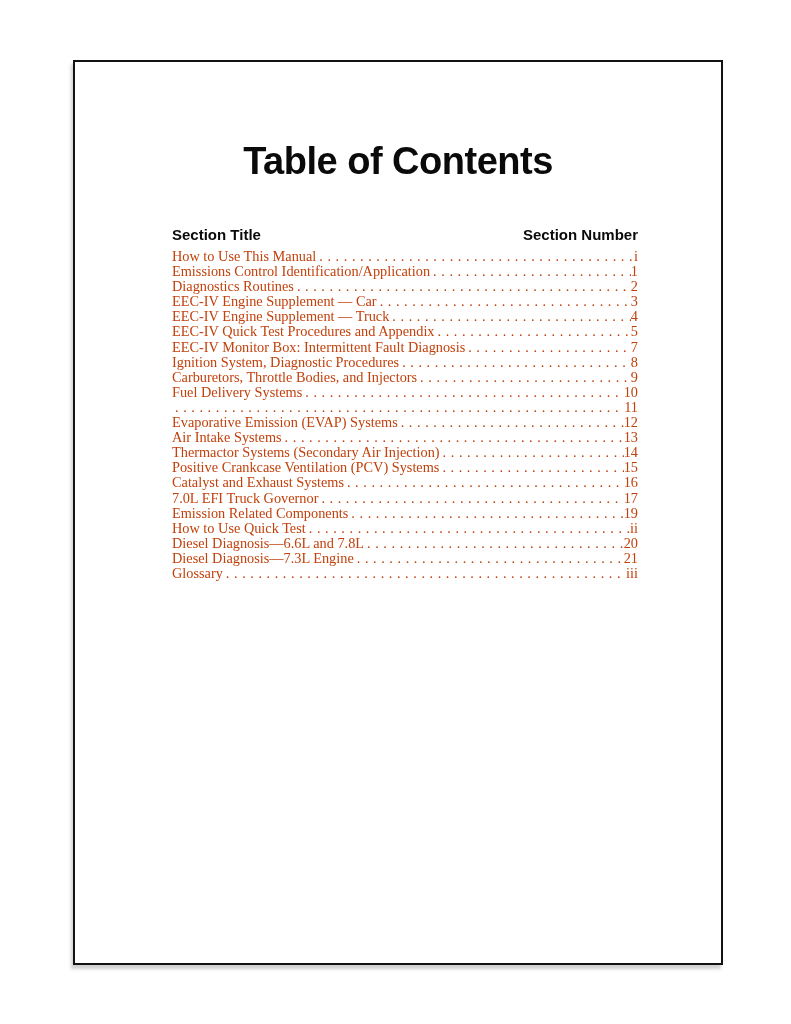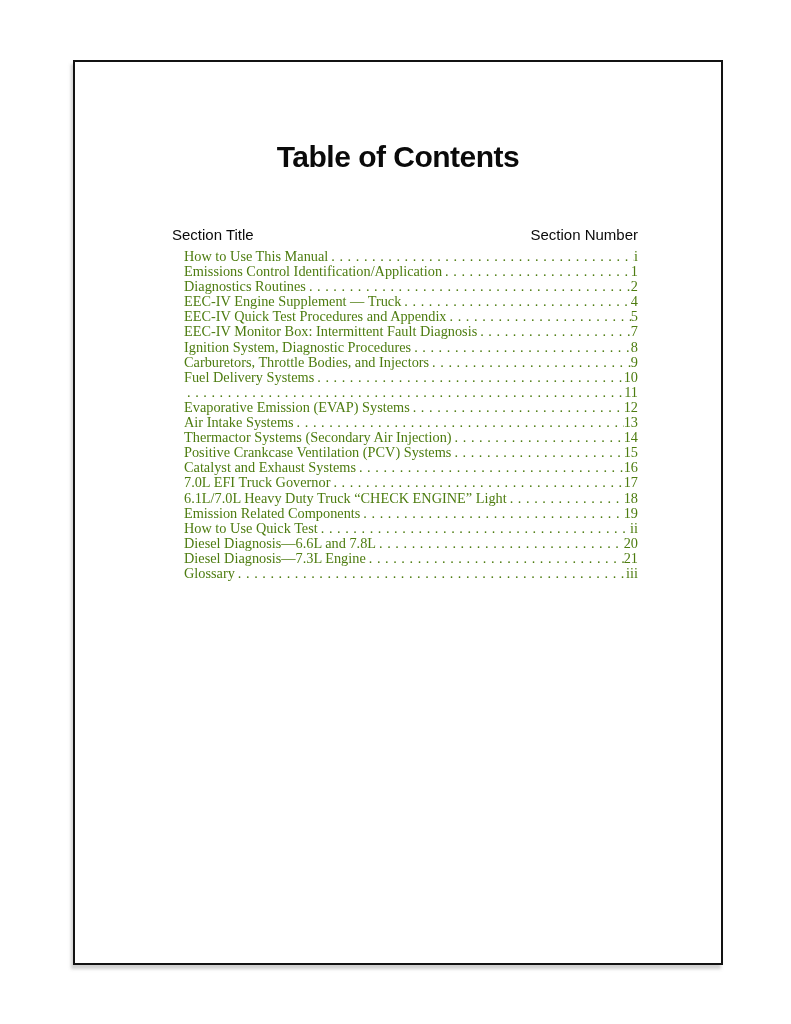--- a/index.html
+++ b/index.html
@@ -27,54 +27,53 @@
     box-shadow: -2px 4px 3px rgba(120,120,120,0.35);
   }
   .page-title {
     position: absolute;
     top: 78px;
     left: 0;
     right: 0;
     text-align: center;
     font-family: "Liberation Sans", sans-serif;
     font-weight: 800;
-    font-size: 30px;
+    font-size: 38px;
     letter-spacing: -0.5px;
     color: #0a0a0a;
     margin: 0;
   }
   .column-headers {
     position: absolute;
     top: 164px;
     left: 97px;
     right: 83px;
     display: flex;
     justify-content: space-between;
     font-family: "Liberation Sans", sans-serif;
-    font-weight: 400;
+    font-weight: 700;
     font-size: 15px;
     color: #0a0a0a;
   }
   .toc-list {
     position: absolute;
     top: 187px;
     left: 97px;
     right: 83px;
     margin: 0;
     padding: 0;
     list-style: none;
   }
   .toc-row {
     display: flex;
     align-items: center;
     font-size: 14.3px;
     line-height: 15.1px;
     white-space: nowrap;
-    color: #4d7c0f;
-    margin-left: 12px;
+    color: #c2410c;
   }
   .entry-title {
     flex: 0 0 auto;
   }
   .leader {
     flex: 1 1 auto;
     min-width: 0;
     overflow: hidden;
     white-space: nowrap;
     text-align: right;
@@ -111,20 +110,25 @@
     <span class="leader"></span>
     <span class="entry-number">1</span>
   </li>
 
   <li class="toc-row">
     <span class="entry-title">Diagnostics Routines</span>
     <span class="leader"></span>
     <span class="entry-number">2</span>
   </li>
 
+  <li class="toc-row">
+    <span class="entry-title">EEC-IV Engine Supplement — Car</span>
+    <span class="leader"></span>
+    <span class="entry-number">3</span>
+  </li>
 
   <li class="toc-row">
     <span class="entry-title">EEC-IV Engine Supplement — Truck</span>
     <span class="leader"></span>
     <span class="entry-number">4</span>
   </li>
 
   <li class="toc-row">
     <span class="entry-title">EEC-IV Quick Test Procedures and Appendix</span>
     <span class="leader"></span>
@@ -190,25 +194,20 @@
     <span class="leader"></span>
     <span class="entry-number">16</span>
   </li>
 
   <li class="toc-row">
     <span class="entry-title">7.0L EFI Truck Governor</span>
     <span class="leader"></span>
     <span class="entry-number">17</span>
   </li>
 
-  <li class="toc-row">
-    <span class="entry-title">6.1L/7.0L Heavy Duty Truck “CHECK ENGINE” Light</span>
-    <span class="leader"></span>
-    <span class="entry-number">18</span>
-  </li>
 
   <li class="toc-row">
     <span class="entry-title">Emission Related Components</span>
     <span class="leader"></span>
     <span class="entry-number">19</span>
   </li>
 
   <li class="toc-row">
     <span class="entry-title">How to Use Quick Test</span>
     <span class="leader"></span>

